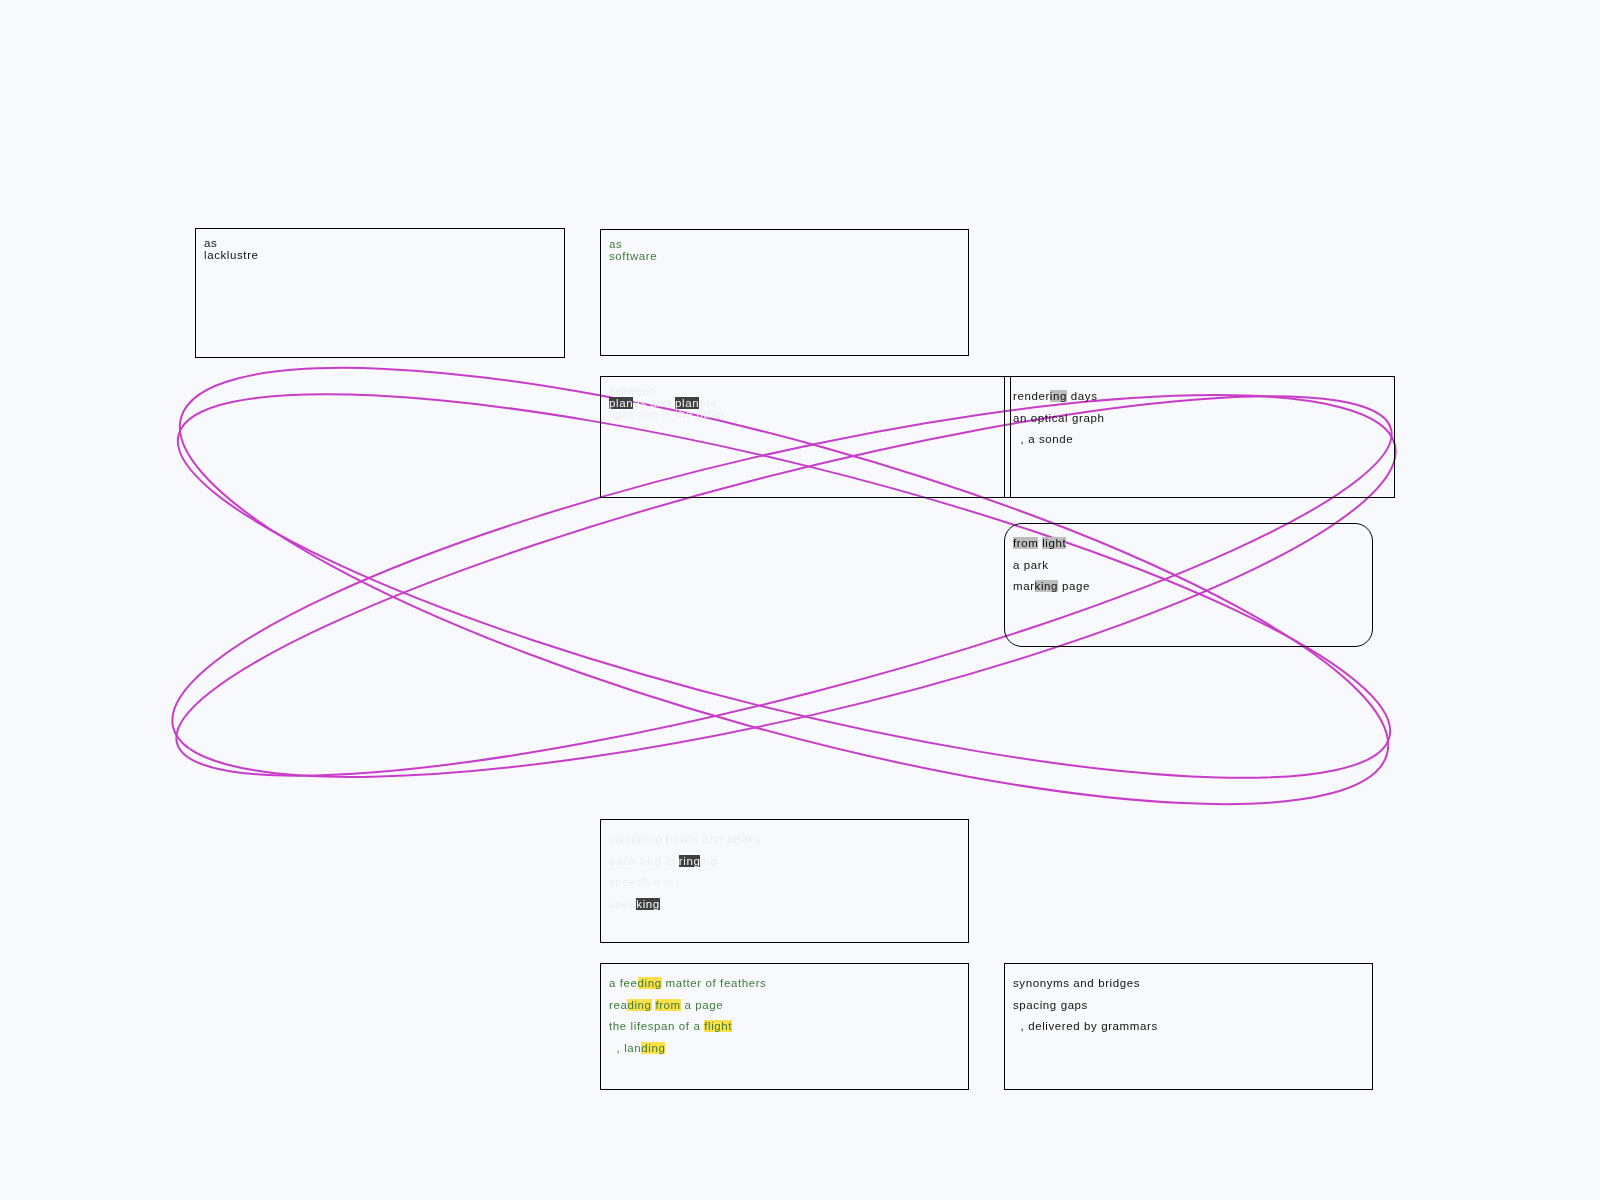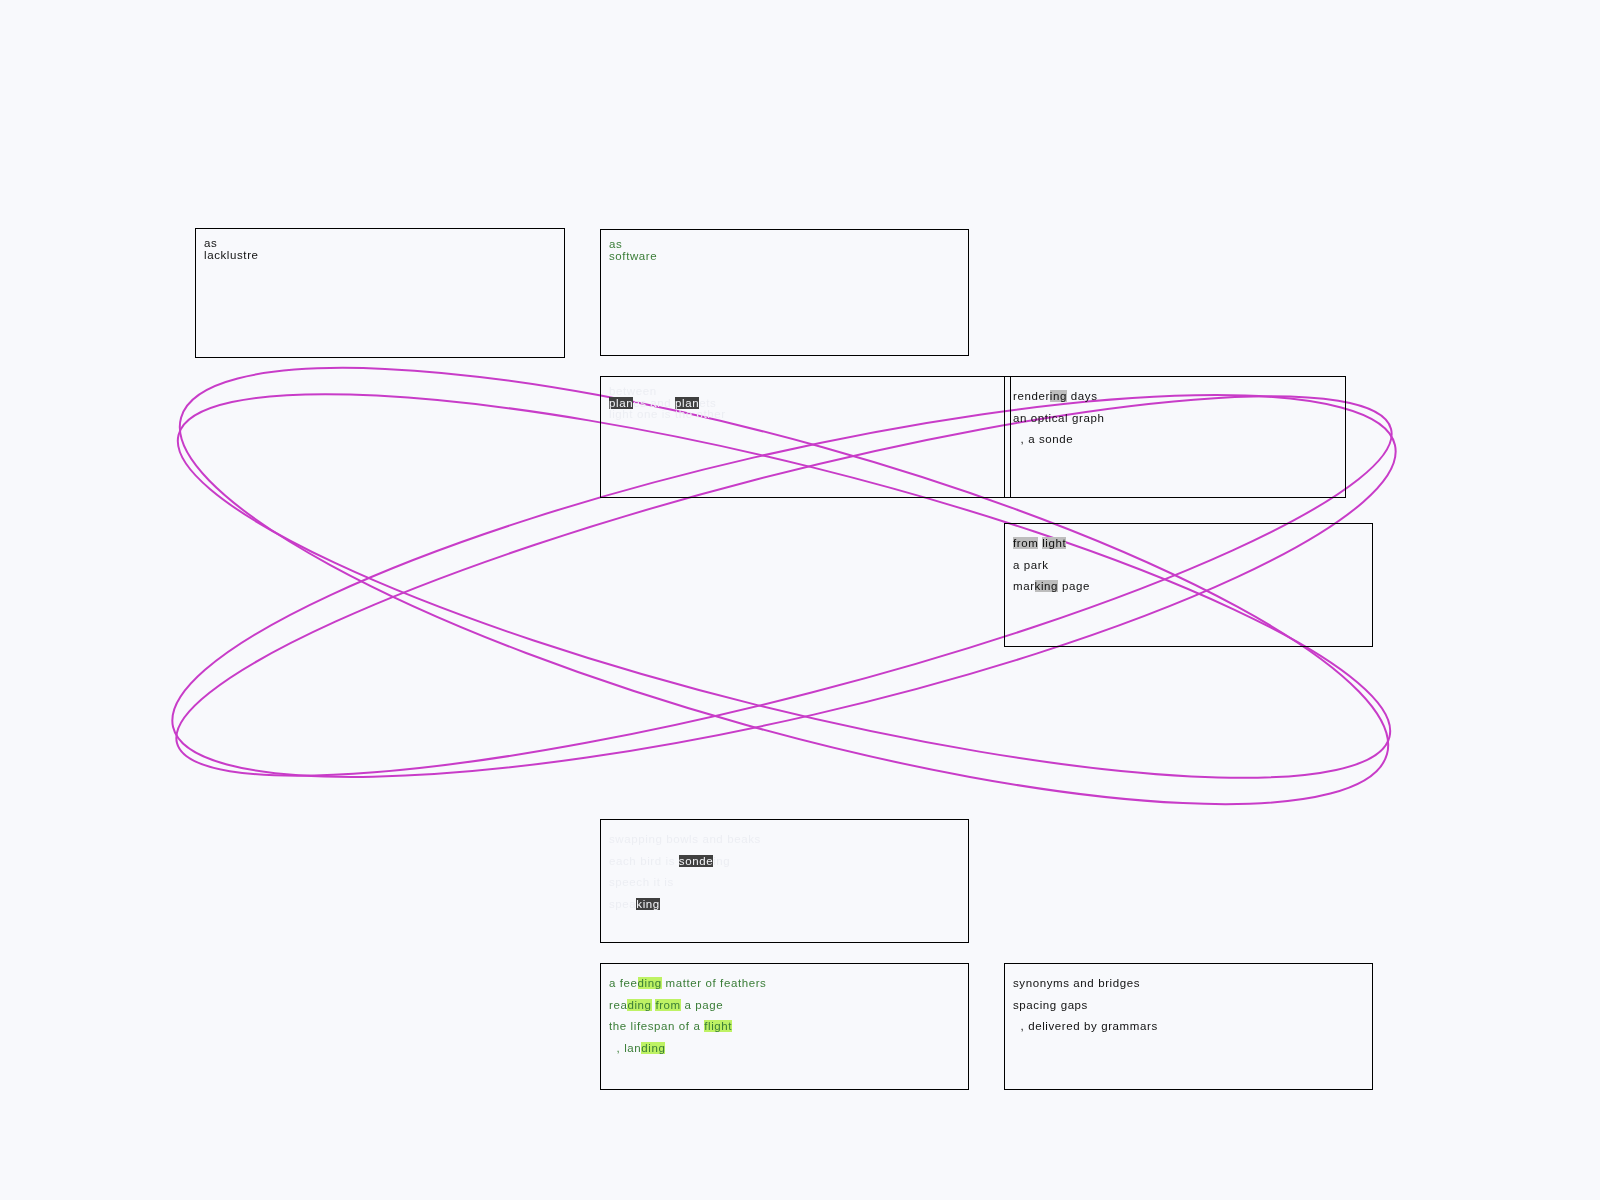--- a/index.html
+++ b/index.html
@@ -38,21 +38,21 @@
   .tight .line  { line-height: 11.5px; }
   .ink-dark  .line { color: #101010; }
   .ink-green .line { color: #3a7d37; }
   .ink-faint .line { color: #eceef3; }
   .hl {
     background: #bdbdbd;
     color: inherit;
     padding: 0 0px;
   }
   .ink-faint .hl { background: #404040; color: #f4f5f8; }
-  .ink-green .hl { background: #bef264; }
+  .ink-green .hl { background: #fde047; }
 </style>
 </head>
 <body>
 
 <div id="stage">
 
   <svg id="curves" viewBox="0 0 1600 1200" xmlns="http://www.w3.org/2000/svg">
       <ellipse cx="784" cy="586" rx="627" ry="110" fill="none" stroke="#c83cc8" stroke-width="2" transform="rotate(-14.5 784 586)"></ellipse>
       <ellipse cx="784" cy="586" rx="627" ry="132" fill="none" stroke="#c83cc8" stroke-width="2" transform="rotate(-13 784 586)"></ellipse>
       <ellipse cx="784" cy="586" rx="624" ry="122" fill="none" stroke="#c83cc8" stroke-width="2" transform="rotate(14 784 586)"></ellipse>
@@ -67,33 +67,33 @@
       <div class="panel ink-green tight" style="left: 600px; top: 229px; width: 369px; height: 127px;">
         <div class="line"><span>as</span></div>
         <div class="line"><span>software</span></div>
       </div>
       <div class="panel ink-faint tight" style="left: 600px; top: 376px; width: 411px; height: 122px;">
         <div class="line"><span>between</span></div>
         <div class="line"><span class="hl">plan</span><span>es and </span><span class="hl">plan</span><span>ets</span></div>
         <div class="line" style="visibility: hidden;"><span></span></div>
         <div class="line"><span>light one is the other</span></div>
       </div>
-      <div class="panel ink-dark spaced" style="left: 1004px; top: 376px; width: 342px; height: 122px;">
+      <div class="panel ink-dark spaced" style="left: 1004px; top: 376px; width: 391px; height: 122px;">
         <div class="line"><span>render</span><span class="hl">ing</span><span> days</span></div>
         <div class="line"><span>an optical graph</span></div>
         <div class="line"><span>  , a sonde</span></div>
       </div>
-      <div class="panel ink-dark spaced" style="left: 1004px; top: 523px; width: 369px; height: 124px;">
+      <div class="panel ink-dark spaced" style="left: 1004px; top: 523px; width: 369px; height: 124px; border-radius: 18px;">
         <div class="line"><span class="hl">from</span><span> </span><span class="hl">light</span></div>
         <div class="line"><span>a park</span></div>
         <div class="line"><span>mar</span><span class="hl">king</span><span> page</span></div>
       </div>
       <div class="panel ink-faint spaced" style="left: 600px; top: 819px; width: 369px; height: 124px;">
         <div class="line"><span>swapping bowls and beaks</span></div>
-        <div class="line"><span>each bird is </span><span class="hl">sonde</span><span>ing</span></div>
+        <div class="line"><span>each bird is </span><span class="hl">ring</span><span>ing</span></div>
         <div class="line"><span>speech it is</span></div>
         <div class="line"><span>spea</span><span class="hl">king</span></div>
       </div>
       <div class="panel ink-green spaced" style="left: 600px; top: 963px; width: 369px; height: 127px;">
         <div class="line"><span>a fee</span><span class="hl">ding</span><span> matter of feathers</span></div>
         <div class="line"><span>rea</span><span class="hl">ding</span><span> </span><span class="hl">from</span><span> a page</span></div>
         <div class="line"><span>the lifespan of a </span><span class="hl">flight</span></div>
         <div class="line"><span>  , lan</span><span class="hl">ding</span></div>
       </div>
       <div class="panel ink-dark spaced" style="left: 1004px; top: 963px; width: 369px; height: 127px;">

